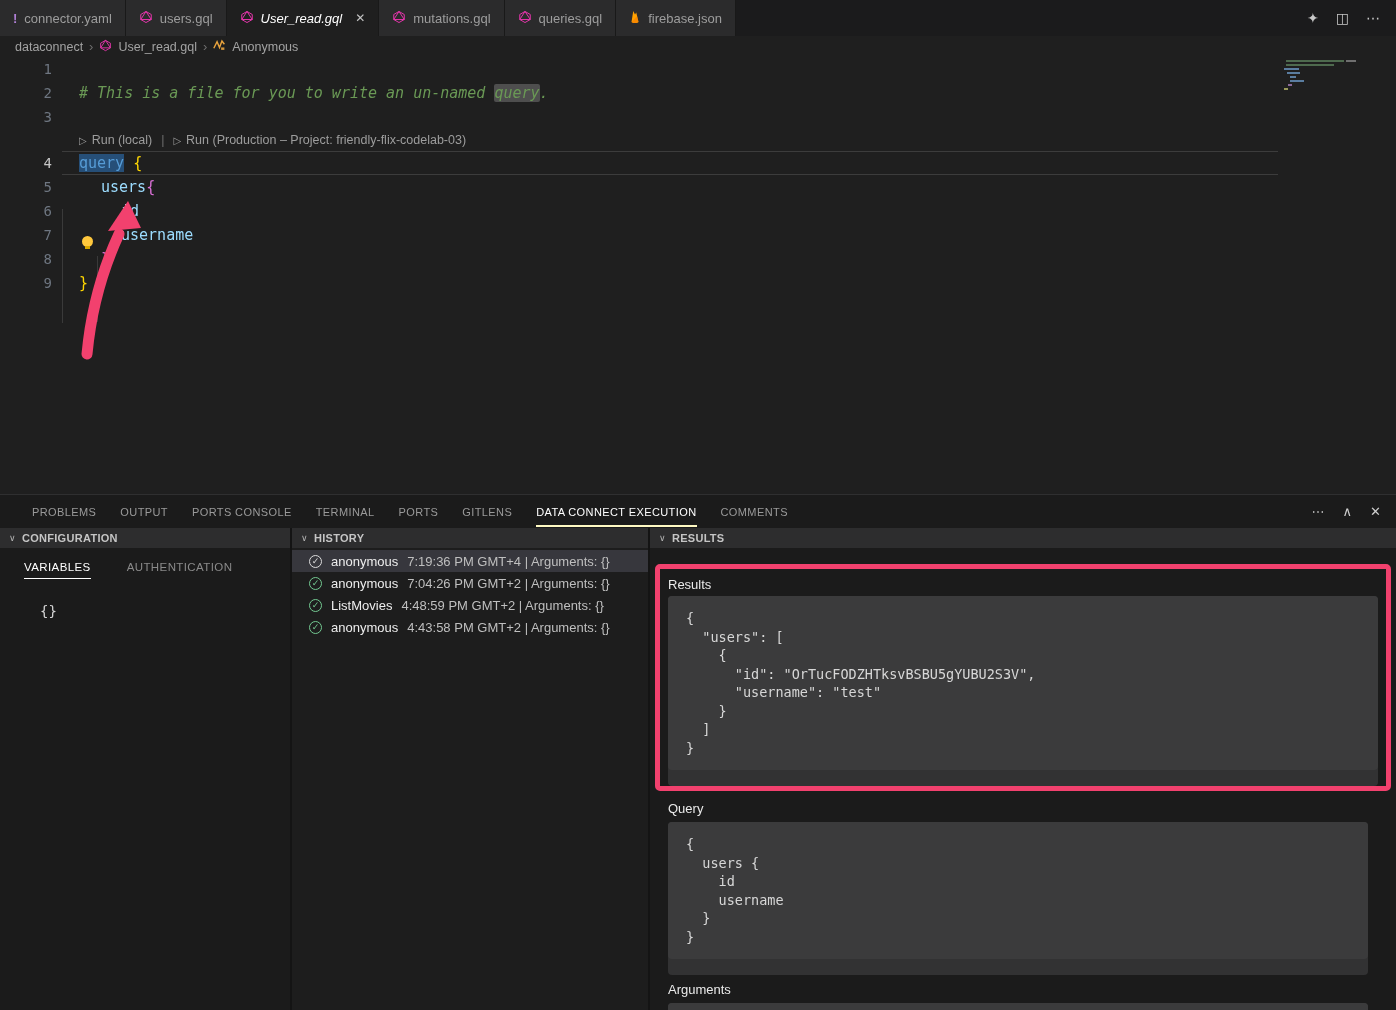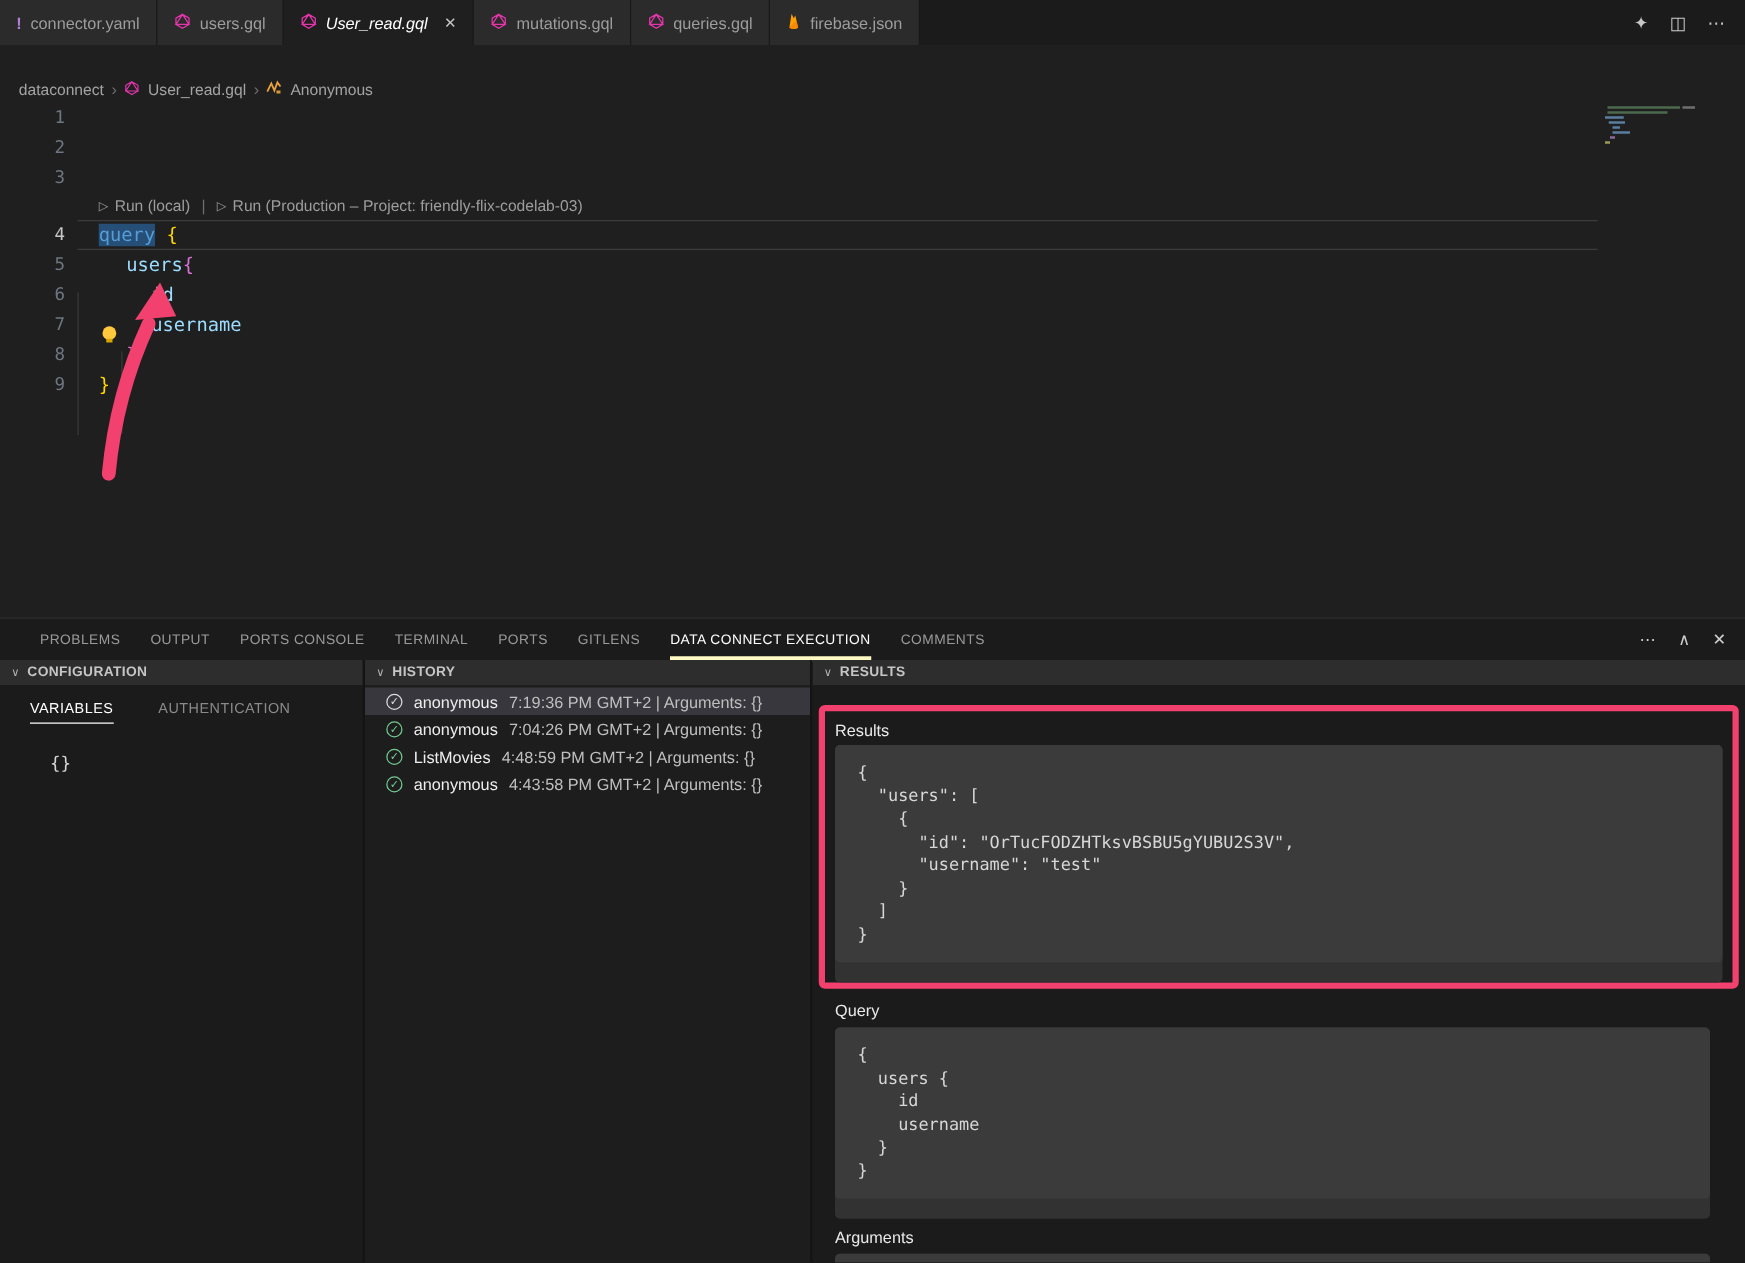--- a/index.html
+++ b/index.html
@@ -13,21 +13,21 @@
     color:#9d9d9d; font-size:13px; border-right:1px solid #191919; cursor:pointer; }
   .tab.active { background:#1f1f1f; color:#ffffff; font-style:italic; }
   .tab .close { margin-left:6px; font-size:12px; color:#c5c5c5; font-style:normal; }
   .yaml-excl { color:#b180d7; font-weight:700; font-size:13px; }
   .tab-actions { margin-left:auto; display:flex; align-items:center; gap:17px; padding-right:16px;
     color:#c8c8c8; font-size:14px; }
   .tab-actions span { cursor:pointer; }
 
   
   .breadcrumb { height:21px; background:#1f1f1f; display:flex; align-items:center; gap:6px;
-    padding-left:15px; font-size:12.5px; color:#a3a3a3;margin-top:25px; }
+    padding-left:15px; font-size:12.5px; color:#a3a3a3; }
   .breadcrumb .sep { color:#6e6e6e; font-size:13px; }
 
   
   .editor { position:relative; height:437px; background:#1f1f1f; overflow:hidden; }
   .gnum { position:absolute; width:52px; text-align:right; color:#6e7681;
     font-family:"DejaVu Sans Mono", monospace; font-size:14px; line-height:24px; }
   .gnum.cur { color:#c6c6c6; }
   .cl { position:absolute; font-family:"DejaVu Sans Mono", monospace; font-size:15px;
     line-height:24px; white-space:pre; }
   .cmt { color:#6a9955; font-style:italic; }
@@ -50,21 +50,21 @@
     background:#d7a600; }
   .minimap { position:absolute; top:0; right:0; width:116px; height:100%; }
   .mm { position:absolute; height:2px; }
   .arrow-svg { position:absolute; left:60px; top:130px; width:90px; height:175px; z-index:5; }
 
   
   .panel { position:absolute; top:494px; left:0; right:0; bottom:0; background:#1b1b1b;
     border-top:1px solid #2f2f30; }
   .ptabs { height:33px; display:flex; align-items:center; padding-left:20px; }
   .ptab { padding:0 12px; font-size:11px; letter-spacing:.4px; color:#9a9a9a; cursor:pointer; }
-  .ptab.active .pl { color:#ffffff; border-bottom:4px solid #fef9c3; padding-bottom:7px; }
+  .ptab.active .pl { color:#ffffff; border-bottom:2px solid #fef9c3; padding-bottom:7px; }
   .pactions { margin-left:auto; display:flex; gap:18px; padding-right:15px;
     color:#cfcfcf; font-size:13px; }
   .pactions span { cursor:pointer; }
   .pbody { position:absolute; top:33px; left:0; right:0; bottom:0; display:flex; }
   .sec-head { height:20px; background:#2d2d2e; display:flex; align-items:center; gap:6px;
     padding-left:9px; font-size:11px; font-weight:700; letter-spacing:.3px; color:#c5c5c5; }
   .sec-head .chev { font-size:9px; font-weight:400; color:#b5b5b5; }
   .vdiv { width:2px; background:#141414; }
 
   .col-config { width:290px; position:relative; background:#1b1b1b; }
@@ -168,20 +168,21 @@
     <div class="gnum" style="top:0">1</div>
     <div class="gnum" style="top:24px">2</div>
     <div class="gnum" style="top:48px">3</div>
     <div class="gnum cur" style="top:94px">4</div>
     <div class="gnum" style="top:118px">5</div>
     <div class="gnum" style="top:142px">6</div>
     <div class="gnum" style="top:166px">7</div>
     <div class="gnum" style="top:190px">8</div>
     <div class="gnum" style="top:214px">9</div>
 
+    <div class="cl" style="top:24px;left:79px"><span class="cmt"># This is a file for you to write an un-named </span><span class="cmt cmt-hl">query</span><span class="cmt">.</span></div>
 
     <div class="codelens">
       <span class="runi">▷</span>
         <span>Run (local)</span>
         <span class="clsep">|</span>
         <span class="runi">▷</span>
         <span>Run (Production – Project: friendly-flix-codelab-03)</span>
     </div>
 
     <div class="cl" style="top:94px;left:79px"><span class="kw sel">query</span><span class="b-gold" style="margin-left:9px">{</span></div>
@@ -248,21 +249,21 @@
 
       <div class="col-history">
         <div class="sec-head">
           <span class="chev">∨</span>
           <span>HISTORY</span>
         </div>
         <div style="padding-top:2px">
           <div class="hrow selected">
             <span class="pass">✓</span>
             <span class="hname">anonymous</span>
-            <span class="hdetail">7:19:36 PM GMT+2 | Arguments: {}</span>
+            <span class="hdetail">7:19:36 PM GMT+4 | Arguments: {}</span>
           </div>
           <div class="hrow">
             <span class="pass">✓</span>
             <span class="hname">anonymous</span>
             <span class="hdetail">7:04:26 PM GMT+2 | Arguments: {}</span>
           </div>
           <div class="hrow">
             <span class="pass">✓</span>
             <span class="hname">ListMovies</span>
             <span class="hdetail">4:48:59 PM GMT+2 | Arguments: {}</span>

